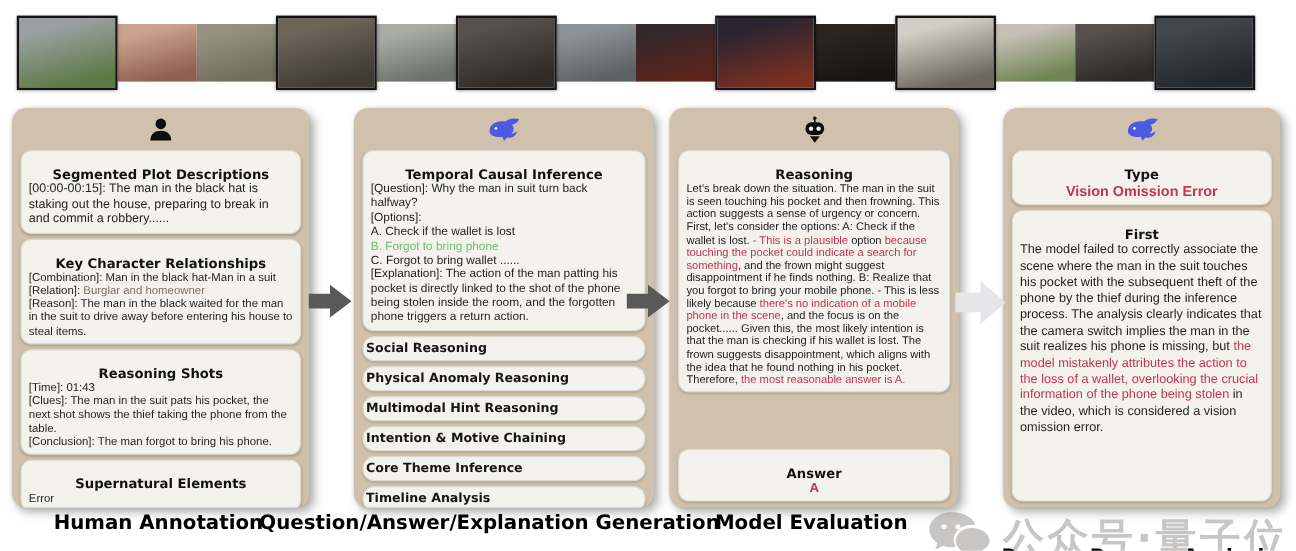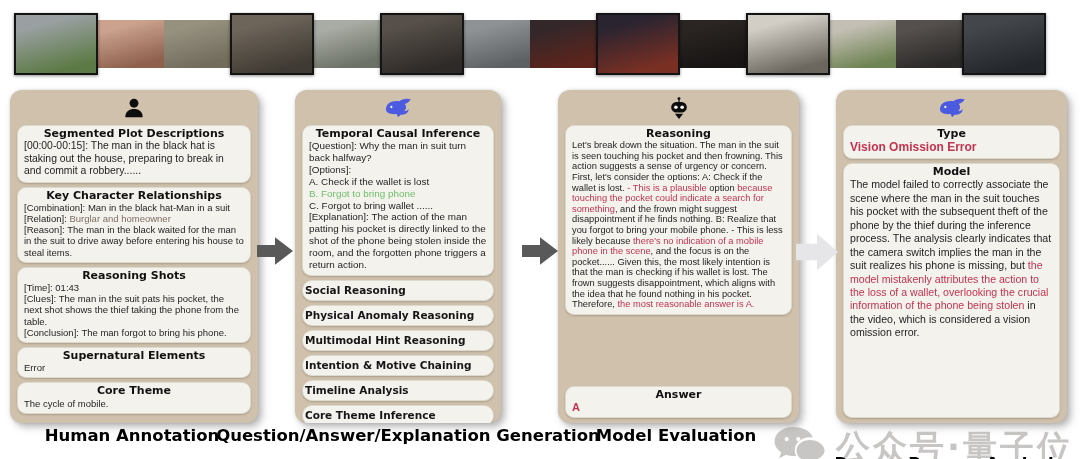--- a/index.html
+++ b/index.html
@@ -29,31 +29,31 @@
   .panel {
     position: absolute; top: 90px; height: 333px;
     background: #cfc1ab;
     border-radius: 12px;
     box-shadow: 4px 4px 7px rgba(115,115,115,.5), 0 0 3px rgba(150,150,150,.35);
     padding: 5px 7px;
     display: flex; flex-direction: column; gap: 4px;
     overflow: hidden;
   }
   #panel-human      { left: 10px;  width: 248px; }
-  #panel-generation { left: 295px; width: 206px; }
+  #panel-generation { left: 295px; width: 250px; }
   #panel-evaluation { left: 558px; width: 241px; }
   #panel-analysis   { left: 836px; width: 231px; }
 
   .panel-icon { flex: none; height: 26px; display: flex; justify-content: center; align-items: center; }
 
   .card {
     background: #f4f2ed;
     border: 1px solid #ded9cd;
     border-radius: 9px;
-    padding: 1px 6px 4px;
+    padding: 13px 6px 4px;
     box-shadow: 0 1px 2px rgba(0,0,0,.18);
   }
   .card-title {
     text-align: center;
     font-family: "DejaVu Sans", sans-serif;
     font-weight: bold;
     font-size: 11px;
     color: #111;
     line-height: 1.2;
   }
@@ -70,21 +70,21 @@
 
   .pill {
     text-align: left;
     font-family: "DejaVu Sans", sans-serif;
     font-weight: bold;
     font-size: 10.5px;
     color: #161616;
     padding: 3px 2px 4px;
     border-radius: 10px;
   }
-  .card-value { text-align: left; font-weight: bold; font-size: 11px; }
+  .card-value { text-align: center; font-weight: bold; font-size: 11px; }
   .answer-card { margin-top: auto; }
   .reason-card { flex: 1; }
 
   
   .flow-arrow {
     position: absolute;
     clip-path: polygon(0 33%, 50% 33%, 50% 12%, 100% 50%, 50% 88%, 50% 67%, 0 67%);
   }
   #arrow-1 { left: 257px; top: 233px; width: 36px; height: 36px; background: #595959; }
   #arrow-2 { left: 522px; top: 233px; width: 36px; height: 36px; background: #595959; }
@@ -191,22 +191,22 @@
 A. Check if the wallet is lost
 </span><span style="color: rgb(111, 191, 107);">B. Forgot to bring phone</span><span>
 C. Forgot to bring wallet ......
 [Explanation]: The action of the man patting his pocket is directly linked to the shot of the phone being stolen inside the room, and the forgotten phone triggers a return action.</span></div>
   </div>
   <div style="display:flex;flex-direction:column;gap:4px;">
       <div class="card pill">Social Reasoning</div>
       <div class="card pill">Physical Anomaly Reasoning</div>
       <div class="card pill">Multimodal Hint Reasoning</div>
       <div class="card pill">Intention &amp; Motive Chaining</div>
+      <div class="card pill">Core Theme Inference</div>
       <div class="card pill">Timeline Analysis</div>
-      <div class="card pill">Core Theme Inference</div>
     </div>
 </div>
 
 <div class="panel" id="panel-evaluation">
   <div class="panel-icon">
     <svg width="22" height="25" viewBox="0 0 24 26">
         <g fill="#0d0d0d">
       <circle cx="12" cy="2.2" r="1.6"></circle>
       <rect x="11.3" y="3.2" width="1.4" height="2.6"></rect>
       <rect x="3.5" y="5.8" width="17" height="11.6" rx="5.6"></rect>
@@ -233,21 +233,21 @@
       <path d="M6 18 C5 8 16 3 26 5 C30 1 38 0 43 2 C41 6 38 8 34 9 C37 12 37 17 33 20 C36 20 38 19 40 17 C40 22 35 26 28 25 L24 29 L22 24 C14 25 7 23 6 18 Z"></path>
     </g>
         <circle cx="14" cy="13.5" r="1.7" fill="#f4f2ed"></circle>
       </svg>
   </div>
   <div class="card">
     <div class="card-title">Type</div>
     <div class="card-value" style="color:#c23450;font-size:12px;">Vision Omission Error</div>
   </div>
   <div class="card reason-card">
-    <div class="card-title">Model</div>
+    <div class="card-title">First</div>
     <div class="card-body"><span>The model failed to correctly associate the scene where the man in the suit touches his pocket with the subsequent theft of the phone by the thief during the inference process. The analysis clearly indicates that the camera switch implies the man in the suit realizes his phone is missing, but </span><span style="color: rgb(194, 52, 80);">the model mistakenly attributes the action to the loss of a wallet, overlooking the crucial information of the phone being stolen</span><span> in the video, which is considered a vision omission error.</span></div>
   </div>
 </div>
 
 <div class="flow-arrow" id="arrow-1"></div>
 <div class="flow-arrow" id="arrow-2"></div>
 <div class="flow-arrow" id="arrow-3"></div>
 
 <div class="watermark">
   <span>

